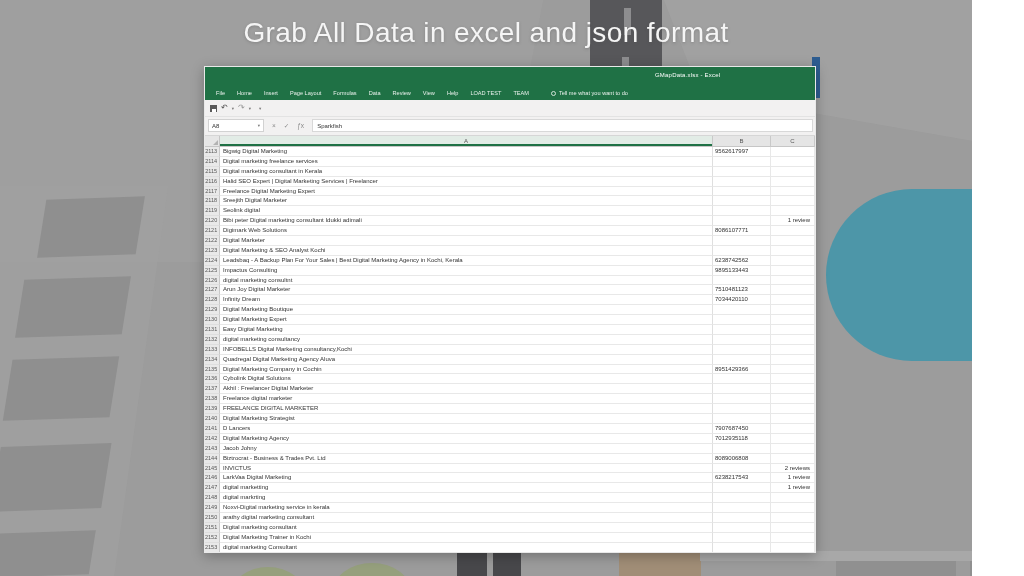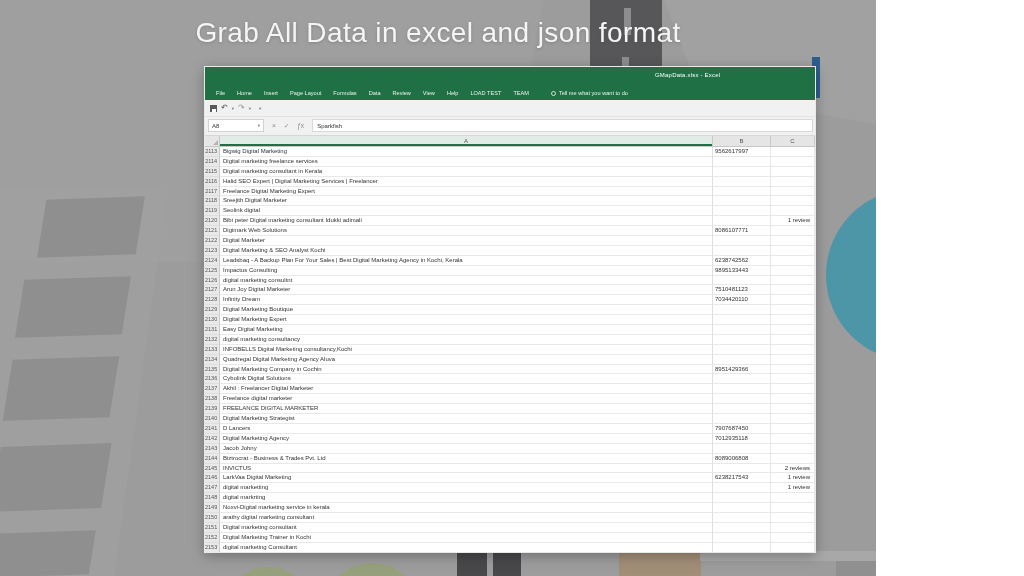--- a/index.html
+++ b/index.html
@@ -1,18 +1,18 @@
 <!DOCTYPE html>
 <html><head>
 <meta charset="utf-8">
 <style>
   * { margin:0; padding:0; box-sizing:border-box; }
   html,body { width:1024px; height:576px; overflow:hidden; }
   body { font-family:"Liberation Sans", sans-serif; }
-  .slide { position:relative; width:876px; height:576px; background:#9c9c9c; overflow:hidden; }
+  .slide { position:relative; width:972px; height:576px; background:#9c9c9c; overflow:hidden; }
 
   
   .bg-shape { position:absolute; }
   .light-poly-left { left:0; top:0; width:560px; height:262px; background:#a2a2a2;
     clip-path:polygon(0 0,97% 0,88% 100%,0 100%); opacity:.55; }
   .light-poly-right { left:664px; top:0; width:360px; height:150px; background:#a5a5a5;
     clip-path:polygon(0 0,100% 0,100% 100%,10% 62%); opacity:.6; }
   .left-band { left:0; top:186px; width:168px; height:390px; background:#a1a1a1;
     clip-path:polygon(0 0,100% 0,68% 100%,0 100%); opacity:.5; }
   .bldg { background:#8f8f8f; transform:skewX(-11deg) rotate(-2deg); }

